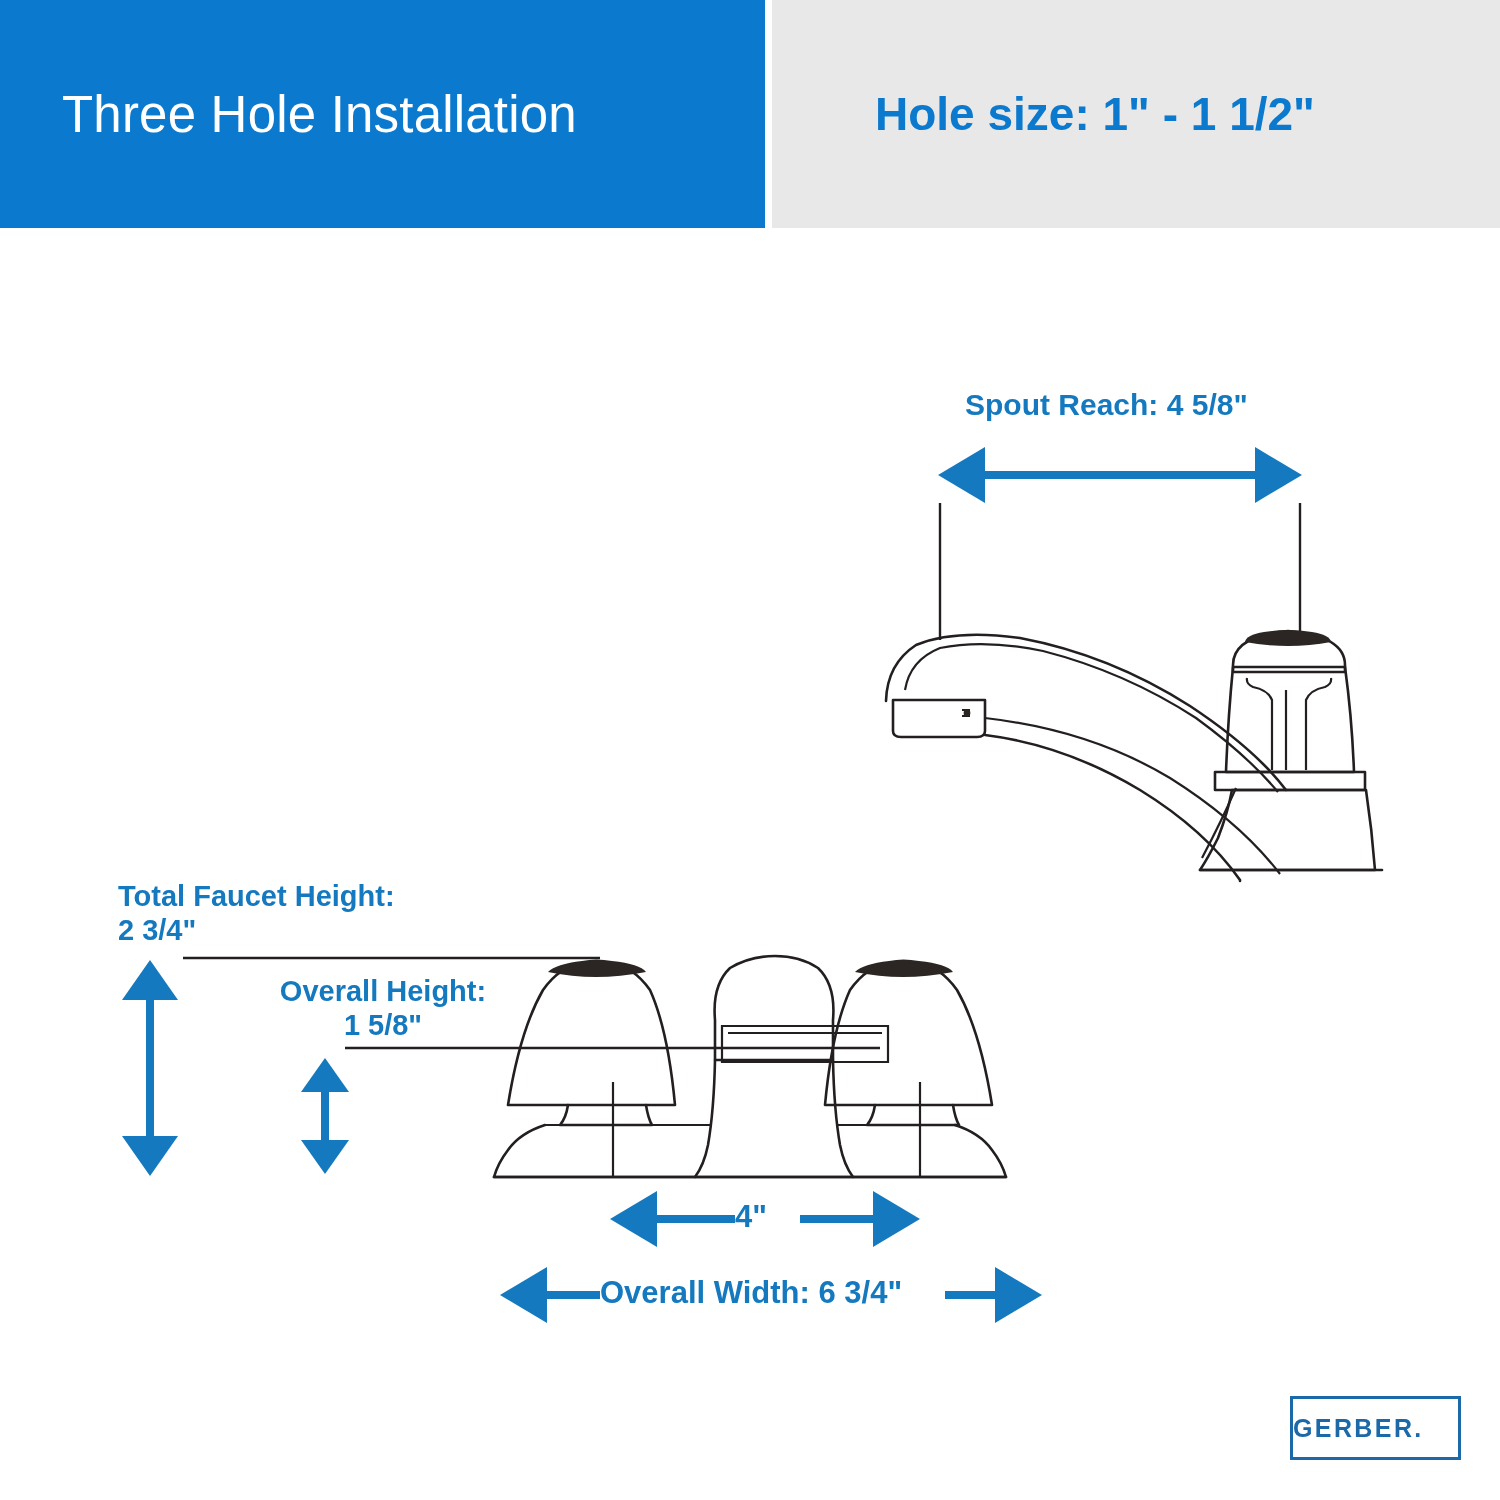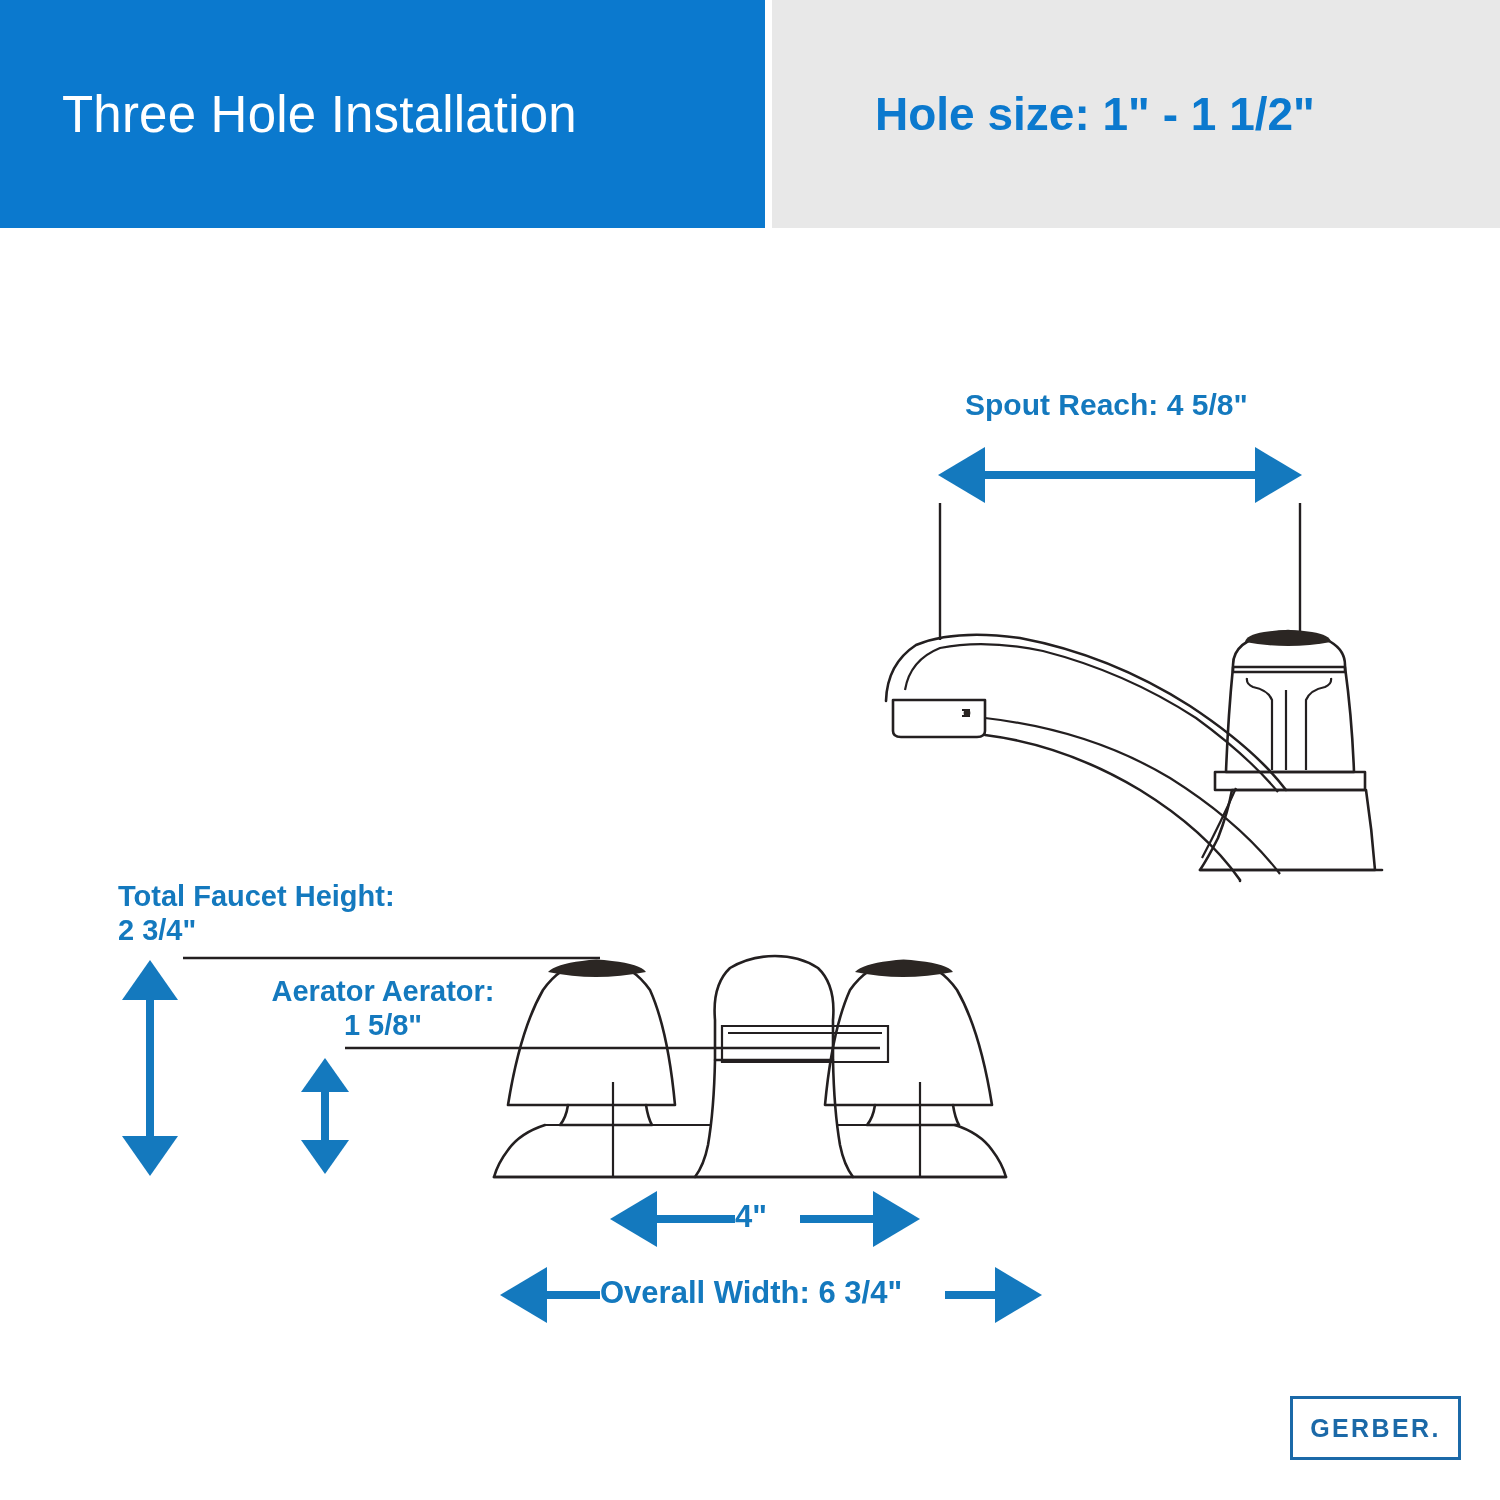--- a/index.html
+++ b/index.html
@@ -51,21 +51,21 @@
   .lbl-total{left:118px;top:880px;font-size:29px;text-align:left;width:320px;}
   .lbl-aer{left:258px;top:975px;font-size:29px;text-align:center;width:250px;}
 
   
   svg.layer{position:absolute;left:0;top:0;width:1500px;height:1500px;}
 
   
   .logo-box{
     position:absolute;left:1290px;top:1396px;width:165px;height:58px;
     border:3px solid #1b69a8;
-    display:flex;align-items:center;justify-content:center;
+    display:flex;align-items:center;
     background:#fff;
   }
   .logo-txt{
     color:#1b69a8;font-size:25px;font-weight:bold;letter-spacing:2.4px;
   }
 </style>
 </head>
 <body>
 
 <div class="sheet">
@@ -79,21 +79,21 @@
   </div>
 
   <div class="lbl lbl-spout">Spout Reach: 4 5/8"</div>
 
   <div class="lbl lbl-total">
     <div>Total Faucet Height:</div>
     <div>2 3/4"</div>
   </div>
 
   <div class="lbl lbl-aer">
-    <div>Aerator Aerator:</div>
+    <div>Overall Height:</div>
     <div>1 5/8"</div>
   </div>
 
   <svg class="layer" viewBox="0 0 1500 1500">
     <defs>
       <style>
         .ln{fill:none;stroke:#231f20;stroke-width:2.6;stroke-linejoin:round;stroke-linecap:round;}
         .ln-thin{fill:none;stroke:#231f20;stroke-width:2.2;}
         .lead{fill:none;stroke:#231f20;stroke-width:2.4;}
         .dimline{stroke:#1479be;stroke-width:8;fill:none;}

